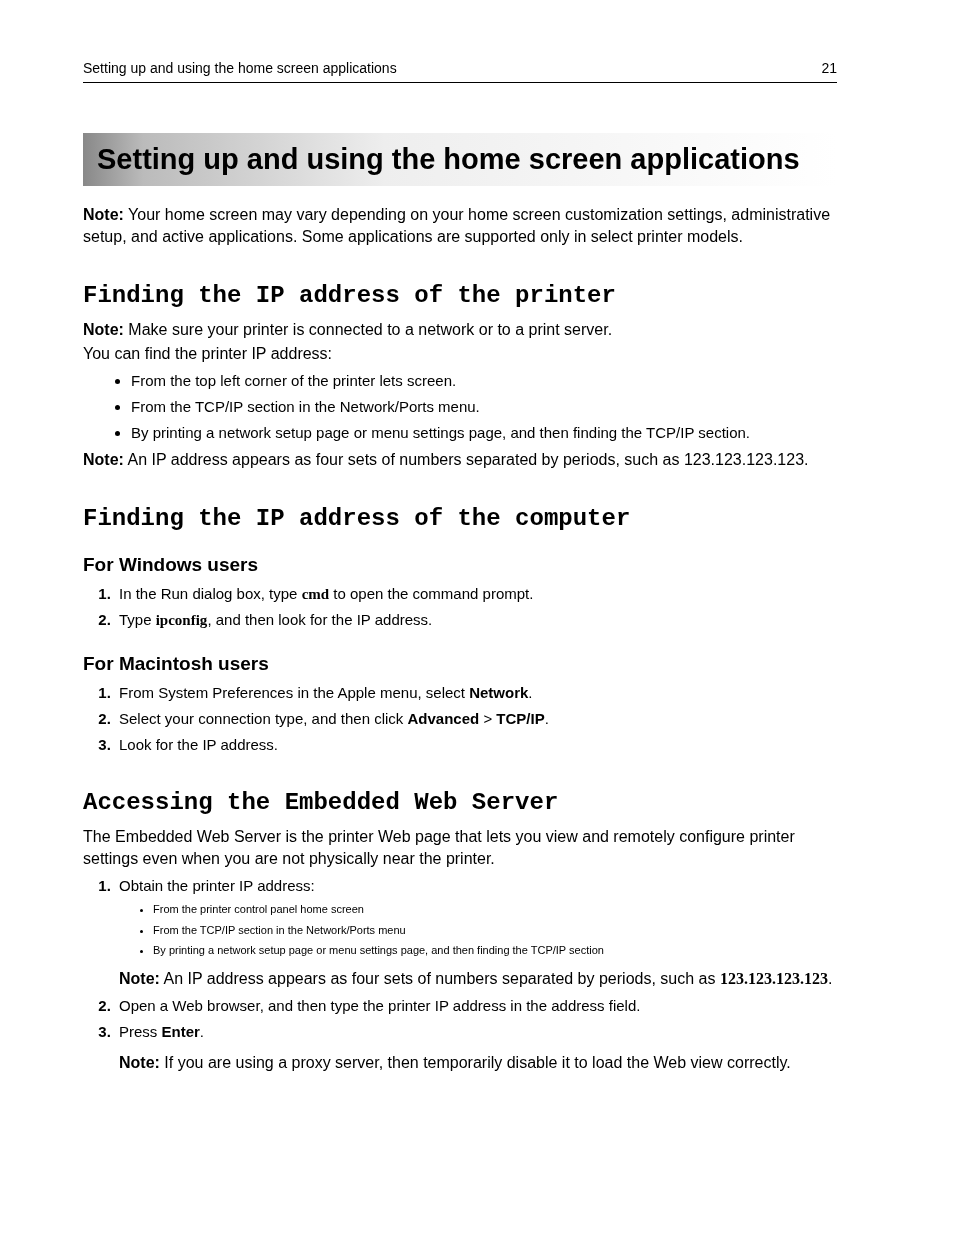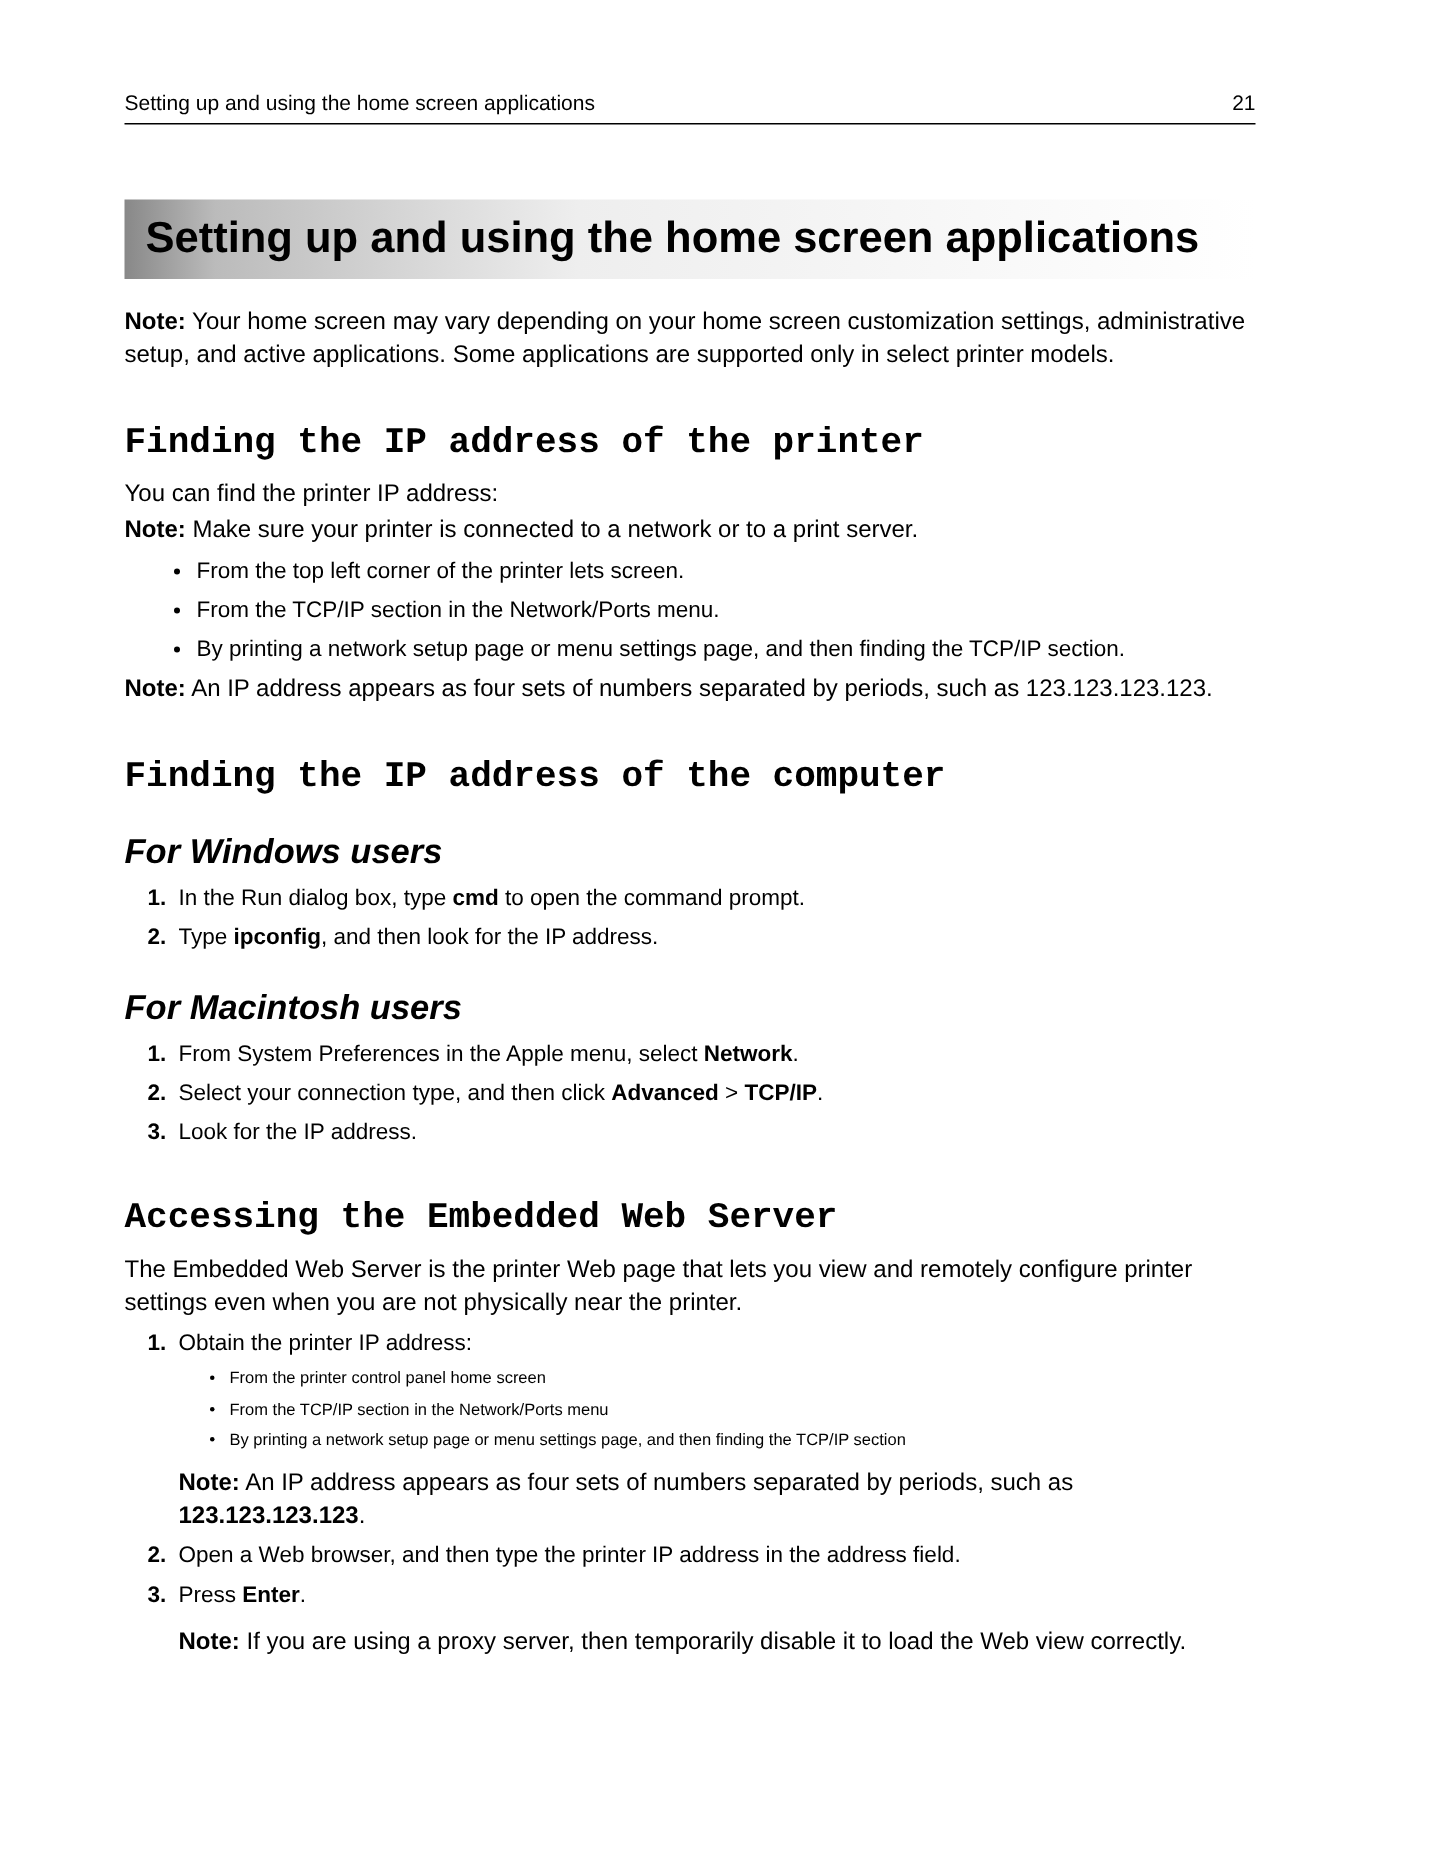--- a/index.html
+++ b/index.html
@@ -35,24 +35,23 @@
     line-height: 1.35;
     margin: 3px 0;
   }
   h2.section {
     font-size: 24px;
     font-weight: 700;
     margin: 34px 0 10px 0;
     font-family: Liberation Mono, monospace;
   }
   h3.subsection {
-    font-size: 23px;
+    font-size: 19px;
     font-weight: 700;
     margin: 22px 0 8px 0;
-    font-style: italic;
   }
   ul.bullets {
     list-style: disc;
     padding-left: 48px;
     margin: 4px 0;
   }
   ul.bullets li {
     font-size: 15px;
     line-height: 1.35;
     margin: 6px 0;
@@ -78,21 +77,21 @@
   ul.sub-bullets li {
     font-size: 11px;
     line-height: 1.35;
     margin: 6px 0;
   }
   .sub-note {
     margin-left: 0;
     margin-top: 10px;
   }
   .mono {
-    font-family: Liberation Sans, sans-serif;
+    font-family: Liberation Serif, serif;
     text-align: right;
   }
   .b { font-weight: 700; }
 </style>
 </head>
 <body>
 
 <div class="page">
 
   <div class="running-head">
@@ -101,25 +100,25 @@
   </div>
 
   <h1 class="title-bar">Setting up and using the home screen applications</h1>
 
   <p>
     <span class="b">Note:</span><span> Your home screen may vary depending on your home screen customization settings, administrative setup, and active applications. Some applications are supported only in select printer models.</span>
   </p>
 
   <h2 class="section">Finding the IP address of the printer</h2>
 
-  <p>You can find the printer IP address:</p>
-
   <p>
     <span class="b">Note:</span><span> Make sure your printer is connected to a network or to a print server.</span>
   </p>
+
+  <p>You can find the printer IP address:</p>
 
   <ul class="bullets">
     <li>From the top left corner of the printer lets screen.</li>
     <li>From the TCP/IP section in the Network/Ports menu.</li>
     <li>By printing a network setup page or menu settings page, and then finding the TCP/IP section.</li>
   </ul>
 
   <p>
     <span class="b">Note:</span><span> An IP address appears as four sets of numbers separated by periods, such as 123.123.123.123.</span>
   </p>

